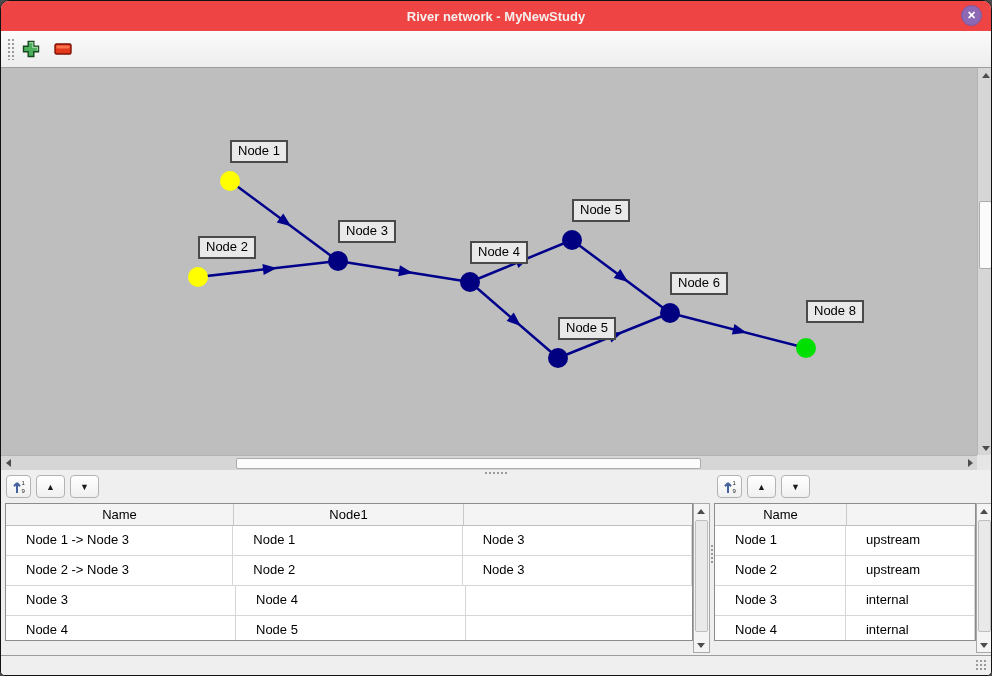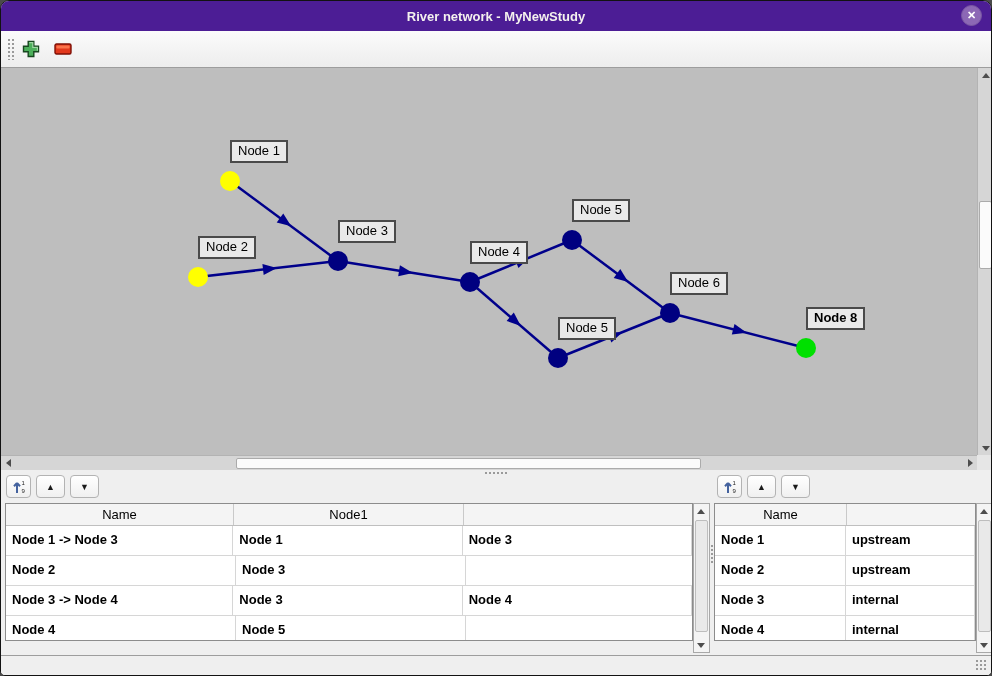--- a/index.html
+++ b/index.html
@@ -1,20 +1,20 @@
 <!DOCTYPE html>
 <html><head>
 <meta charset="utf-8">
 <style>
   html,body { margin:0; padding:0; background:#4a4a4a; font-family:"Liberation Sans",sans-serif; }
   .window { position:relative; width:992px; height:676px; box-sizing:border-box;
             background:#efefef; border:1px solid #121212; border-radius:9px 9px 5px 5px; overflow:hidden; }
 
   
-  .titlebar { position:absolute; top:0; left:0; right:0; height:30px; background:#4c1d95;
+  .titlebar { position:absolute; top:0; left:0; right:0; height:30px; background:#ef4444;
               display:flex; align-items:center; justify-content:center; }
   .title { color:#f4f1ee; font-size:13px; font-weight:bold; }
   .close-btn { position:absolute; right:9px; top:4px; width:21px; height:21px; border-radius:50%;
                background:#8c68b5; border:1px solid #7a58a3; color:#ffffff; box-sizing:border-box;
                display:flex; align-items:center; justify-content:center; font-size:11px; font-weight:bold; cursor:pointer; }
 
   
   .toolbar { position:absolute; top:30px; left:0; right:0; height:36px;
              background:linear-gradient(#fbfbfb,#ededed); border-bottom:1px solid #9d9d9d; }
   .dots { background-image:radial-gradient(circle,#9a9a9a 1px,rgba(0,0,0,0) 1.2px); background-size:4px 4px; }
@@ -51,21 +51,21 @@
               display:flex; align-items:center; justify-content:center; cursor:pointer; color:#1a1a1a; font-size:9px; }
   .btn-sort { width:25px; }
   .btn-arrow { width:29px; }
 
   
   .dtable { position:absolute; top:502px; height:138px; background:#ffffff; border:1px solid #8c8c8c;
             box-sizing:border-box; overflow:hidden; font-size:13px; }
   .thead { display:flex; height:21px; background:#f4f4f4; border-bottom:1px solid #bfbfbf; }
   .th { box-sizing:border-box; border-right:1px solid #c9c9c9; text-align:center; line-height:21px; color:#000; overflow:hidden; white-space:nowrap; }
   .trow { display:flex; height:29px; border-bottom:1px solid #d6d6d6; background:#fff; }
-  .td { box-sizing:border-box; border-right:1px solid #d6d6d6; padding-left:6px; line-height:28px; color:#000; overflow:hidden; white-space:nowrap;font-weight:bold; }
+  .td { box-sizing:border-box; border-right:1px solid #d6d6d6; padding-left:20px; line-height:28px; color:#000; overflow:hidden; white-space:nowrap; }
   .tscroll { position:absolute; top:502px; width:17px; height:150px; background:#f4f4f4; border:1px solid #a8a8a8; box-sizing:border-box; }
   .tscroll .sb-thumb-v { background:#e9e9e9; border:1px solid #bdbdbd; }
   .pane-divider { position:absolute; left:709px; top:543px; width:4px; height:20px; }
 
   
   .statusbar { position:absolute; top:654px; left:0; right:0; bottom:0; background:#efefef; border-top:1px solid #9d9d9d; }
   .grip { position:absolute; right:3px; bottom:3px; width:13px; height:13px; }
 </style>
 </head>
 <body>
@@ -122,21 +122,21 @@
         <circle cx="669" cy="245" r="10" fill="#000080"></circle>
         <circle cx="805" cy="280" r="10" fill="#00e000"></circle>
       </svg>
   <div class="node-label" style="left: 229px; top: 72px;">Node 1</div>
       <div class="node-label" style="left: 197px; top: 168px;">Node 2</div>
       <div class="node-label" style="left: 337px; top: 152px;">Node 3</div>
       <div class="node-label" style="left: 469px; top: 173px;">Node 4</div>
       <div class="node-label" style="left: 571px; top: 131px;">Node 5</div>
       <div class="node-label" style="left: 557px; top: 249px;">Node 5</div>
       <div class="node-label" style="left: 669px; top: 204px;">Node 6</div>
-      <div class="node-label" style="left: 805px; top: 239px; font-weight: bold;">Node 8</div>
+      <div class="node-label" style="left: 805px; top: 232px;">Node 8</div>
     </div>
 
   <div class="vscroll">
     <div class="sb-btn" style="top:0; left:1px;">
         <div class="tri-up"></div>
       </div>
     <div class="sb-thumb-v" style="top:133px; height:68px;"></div>
     <div class="sb-btn" style="bottom:0; left:1px;">
         <div class="tri-down"></div>
       </div>
@@ -189,25 +189,25 @@
       <div class="thead">
         <div class="th" style="width: 228px;">Name</div>
         <div class="th" style="width: 230px; text-align: center;">Node1</div>
       </div>
       <div class="trow">
         <div class="td" style="width: 228px;">Node 1 -&gt; Node 3</div>
         <div class="td" style="width: 230px;">Node 1</div>
         <div class="td" style="width: 230px;">Node 3</div>
       </div>
       <div class="trow">
+        <div class="td" style="width: 228px;">Node 2 -&gt; Node 3</div>
         <div class="td" style="width: 230px;">Node 2</div>
         <div class="td" style="width: 230px;">Node 3</div>
       </div>
       <div class="trow">
-        <div class="td" style="width: 228px;">Node 3 -&gt; Node 4</div>
         <div class="td" style="width: 230px;">Node 3</div>
         <div class="td" style="width: 230px;">Node 4</div>
       </div>
       <div class="trow">
         <div class="td" style="width: 230px;">Node 4</div>
         <div class="td" style="width: 230px;">Node 5</div>
       </div>
       <div class="trow">
         <div class="td" style="width: 228px;"></div>
         <div class="td" style="width: 230px;"></div>

